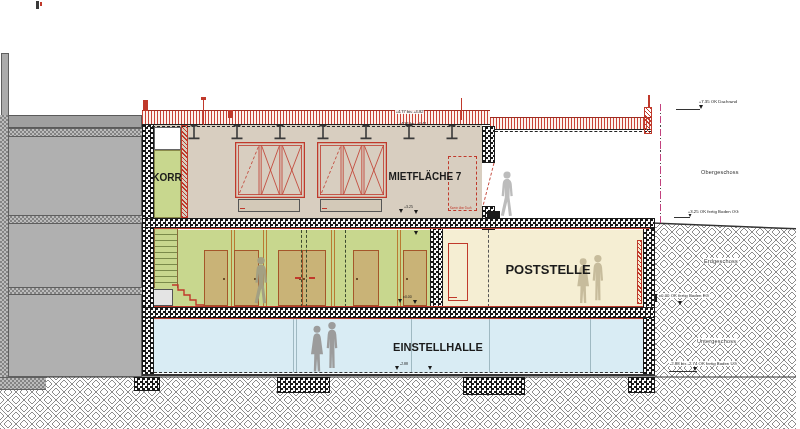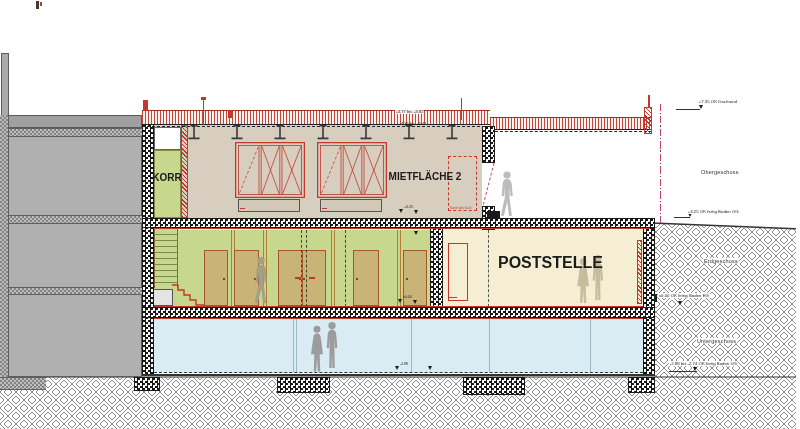--- a/index.html
+++ b/index.html
@@ -130,21 +130,21 @@
       <path d="M26.8,52 L44.2,4.2 M26.8,4.2 L44.2,52" stroke-width="0.8"></path>
       <path d="M47.6,52 L66,4.2 M47.6,4.2 L66,52" stroke-width="0.8"></path>
     </g>
   </svg>
 
   <div class="abs" style="left:238px;top:199px;width:62px;height:13px;background:#d3c9b8;border:1px solid #555;box-sizing:border-box;z-index:4"></div>
   <div class="abs" style="left:320px;top:199px;width:62px;height:13px;background:#d3c9b8;border:1px solid #555;box-sizing:border-box;z-index:4"></div>
   <div class="abs redline" style="left:240px;top:208px;width:5px;height:1px;z-index:5"></div>
   <div class="abs redline" style="left:322px;top:208px;width:5px;height:1px;z-index:5"></div>
 
-  <div class="abs room-label" style="left:355px;top:171px;width:140px;font-size:10px;z-index:6">MIETFLÄCHE 2</div>
+  <div class="abs room-label" style="left:355px;top:171px;width:140px;font-size:10px;z-index:6">MIETFLÄCHE 7</div>
 
   <div class="abs" style="left:448px;top:156px;width:29px;height:55px;border:1px dashed #c0392b;box-sizing:border-box;z-index:4">
     <span style="position:absolute;left:1px;bottom:0;font-size:4px;color:#c0392b;transform:scale(.7);transform-origin:0 100%;white-space:nowrap">Kamin über Dach</span>
   </div>
 
   <div class="abs" style="left:399px;top:209px;z-index:7">
       <div class="tri"></div>
     </div>
   <div class="abs" style="left:414px;top:210px;z-index:7">
       <div class="tri"></div>
@@ -215,21 +215,21 @@
 
   <svg class="abs" style="left:250px;top:256px;z-index:5" width="22" height="51" viewBox="0 0 22 50">
     <g fill="#a3a083">
       <circle cx="11" cy="4.1" r="3.7"></circle>
       <path d="M11 8.1 C8 8.3 6.8 10.4 6.5 13.3 L5.4 26 L7.8 26.3 L8.5 16.8 L8.7 27.5 L4.6 46.3 L7.7 46.9 L11.3 31.8 L13 46.9 L16.1 46.5 L13.6 27.5 L13.9 16.8 L14.6 26.3 L17 26 L15.9 13.3 C15.6 10.4 14 8.3 11 8.1 Z"></path>
     </g>
   </svg>
 
   <div class="abs" style="left:448px;top:243px;width:20px;height:58px;border:1px solid #c0392b;box-sizing:border-box;z-index:4"></div>
   <div class="abs redline" style="left:449px;top:297px;width:8px;height:1px;z-index:5"></div>
-  <div class="abs room-label" style="left:498px;top:254px;width:100px;font-size:16px;z-index:6">POSTSTELLE</div>
+  <div class="abs room-label" style="left:498px;top:262px;width:100px;font-size:13px;z-index:6">POSTSTELLE</div>
   <div class="abs redd" style="left:637px;top:240px;width:5px;height:64px;z-index:4"></div>
   <svg class="abs" style="left:572px;top:254px;z-index:5" width="38" height="50" viewBox="0 0 38 51">
     <g fill="#c7bc9c">
       <g transform="translate(1,3.5)">
         <circle cx="10" cy="4.3" r="3.5"></circle>
         <path d="M10 8.2 C7.6 8.4 6.6 10.1 6.2 12.7 L4 29.3 L7.3 29.3 L6.8 46.4 L9.2 46.4 L10 33.8 L10.8 46.4 L13.2 46.4 L12.7 29.3 L16 29.3 L13.8 12.7 C13.4 10.1 12.4 8.4 10 8.2 Z"></path>
       </g>
       <g transform="translate(16,0.5)">
         <circle cx="10" cy="4.1" r="3.7"></circle>
         <path d="M10 8.1 C7.2 8.3 6 10.3 5.7 13.2 L4.7 26.5 L7 26.7 L7.7 17 L7.3 46.6 L9.6 46.6 L10 31.5 L10.4 46.6 L12.7 46.6 L12.3 17 L13 26.7 L15.3 26.5 L14.3 13.2 C14 10.3 12.8 8.3 10 8.1 Z"></path>
@@ -251,20 +251,21 @@
   <div class="abs redline" style="left:154px;top:306px;width:489px;height:1px;z-index:6"></div>
   <div class="abs checker" style="left:142px;top:307px;width:513px;height:11px;z-index:5"></div>
   <div class="abs redline" style="left:154px;top:318px;width:489px;height:1px;z-index:6"></div>
 
   <div class="abs" style="left:154px;top:319px;width:489px;height:53px;background:#d9ecf4;border-bottom:1px dashed #333;box-sizing:content-box;z-index:2"></div>
   <div class="abs" style="left:293px;top:319px;width:1px;height:53px;background:#9fb9c2;z-index:3"></div>
   <div class="abs" style="left:296px;top:319px;width:1px;height:53px;background:#9fb9c2;z-index:3"></div>
   <div class="abs" style="left:411px;top:319px;width:1px;height:53px;background:#9fb9c2;z-index:3"></div>
   <div class="abs" style="left:489px;top:319px;width:1px;height:53px;background:#9fb9c2;z-index:3"></div>
   <div class="abs" style="left:590px;top:319px;width:1px;height:53px;background:#9fb9c2;z-index:3"></div>
+  <div class="abs room-label" style="left:378px;top:341px;width:120px;font-size:11px;z-index:6">EINSTELLHALLE</div>
   <svg class="abs" style="left:306px;top:321px;z-index:5" width="38" height="51" viewBox="0 0 38 51">
     <g fill="#9c9c9c">
       <g transform="translate(1,4)">
         <circle cx="10" cy="4.3" r="3.5"></circle>
         <path d="M10 8.2 C7.6 8.4 6.6 10.1 6.2 12.7 L4 29.3 L7.3 29.3 L6.8 46.4 L9.2 46.4 L10 33.8 L10.8 46.4 L13.2 46.4 L12.7 29.3 L16 29.3 L13.8 12.7 C13.4 10.1 12.4 8.4 10 8.2 Z"></path>
       </g>
       <g transform="translate(16,0.5)">
         <circle cx="10" cy="4.1" r="3.7"></circle>
         <path d="M10 8.1 C7.2 8.3 6 10.3 5.7 13.2 L4.7 26.5 L7 26.7 L7.7 17 L7.3 46.6 L9.6 46.6 L10 31.5 L10.4 46.6 L12.7 46.6 L12.3 17 L13 26.7 L15.3 26.5 L14.3 13.2 C14 10.3 12.8 8.3 10 8.1 Z"></path>
       </g>

